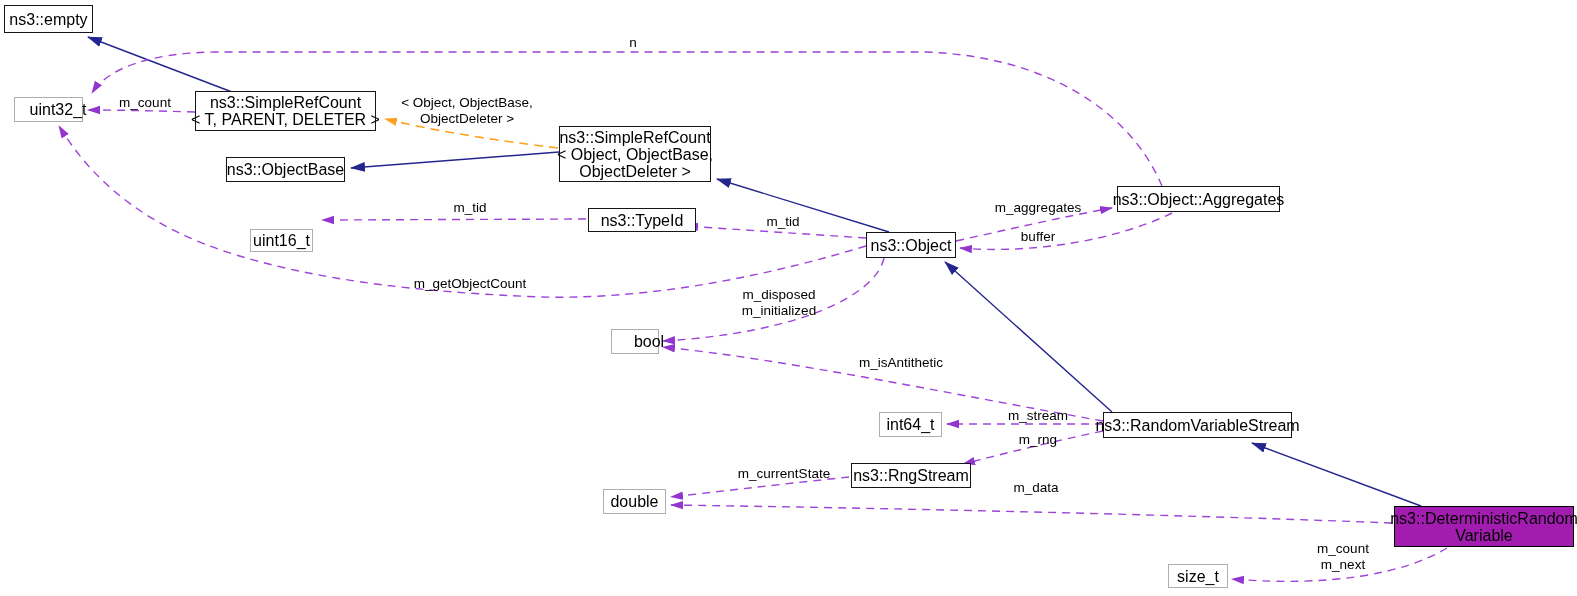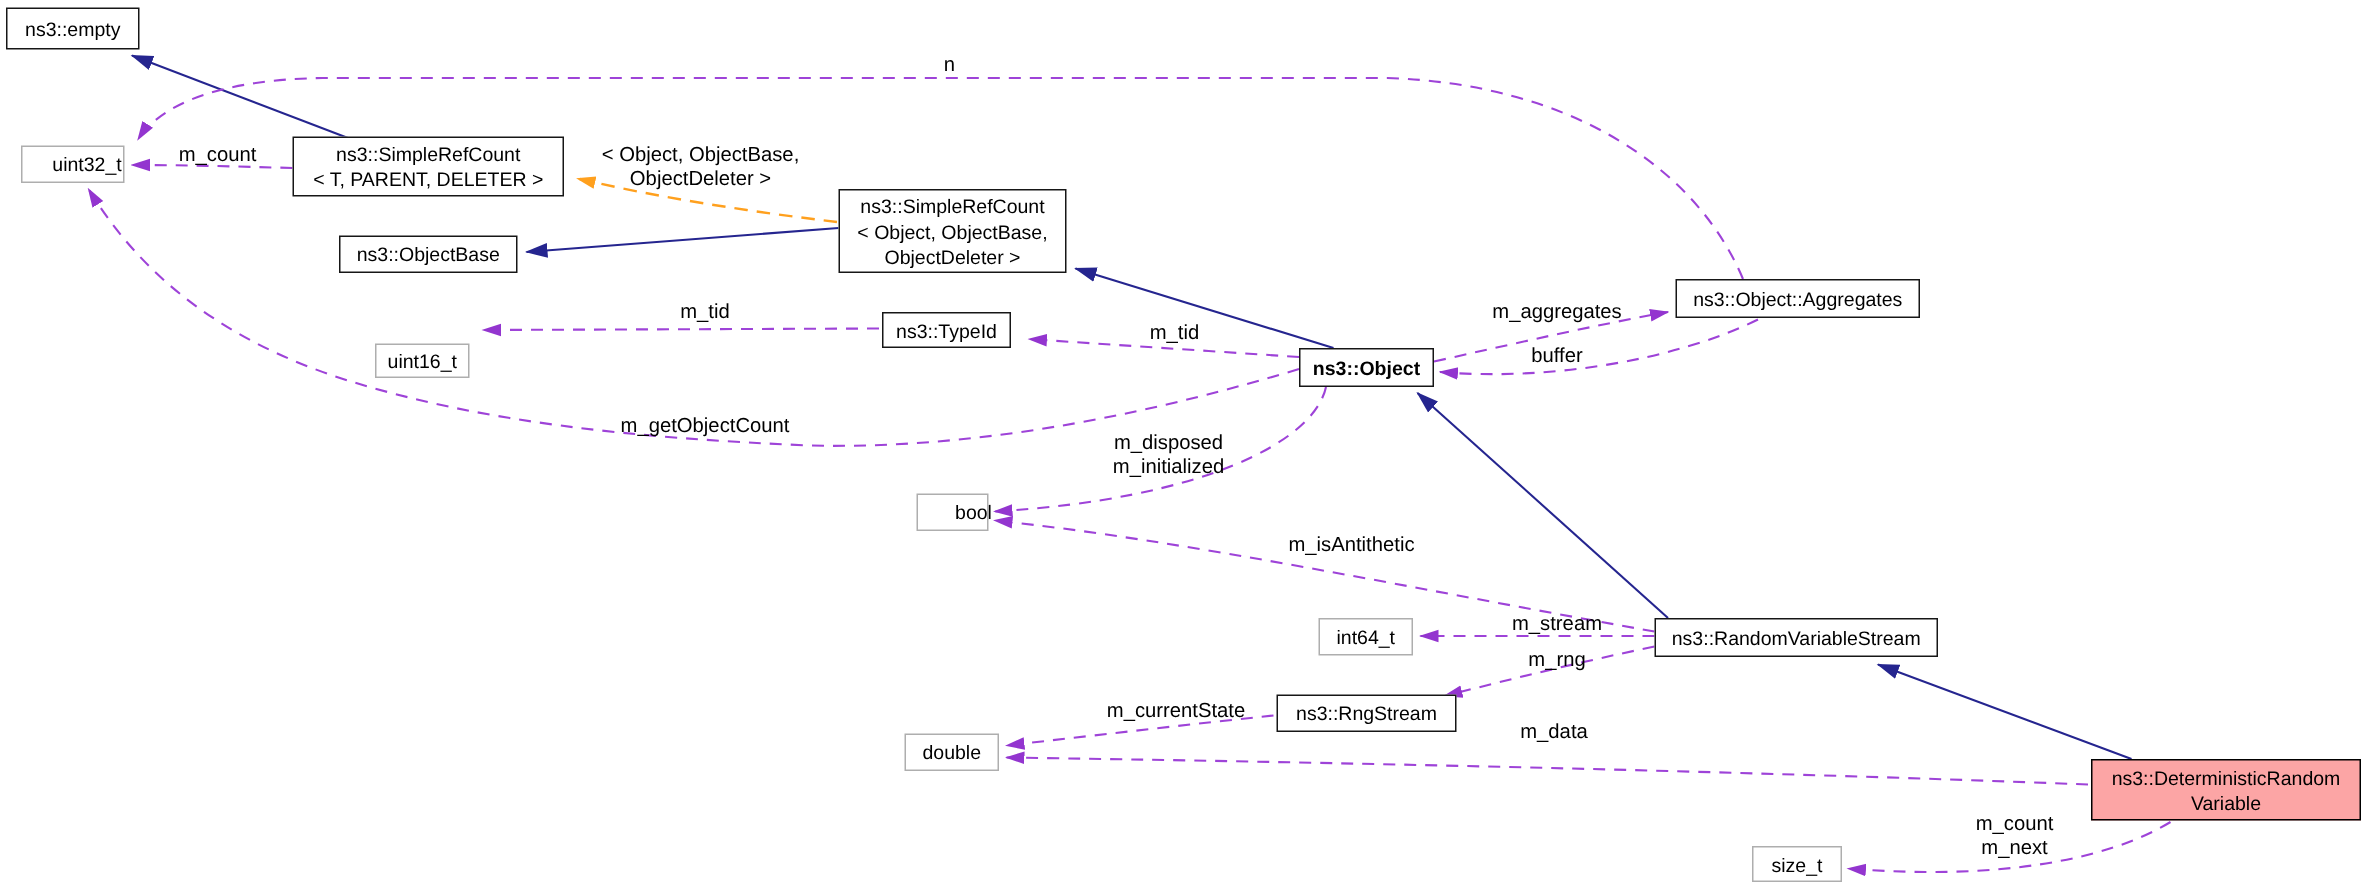--- a/index.html
+++ b/index.html
@@ -4,25 +4,25 @@
 <style>
   html,body{margin:0;padding:0;background:#ffffff;}
   #canvas{
     position:relative;width:1577px;height:596px;background:#ffffff;overflow:hidden;
     font-family:"Liberation Sans", sans-serif;color:#000;
   }
   #edges{position:absolute;left:0;top:0;width:1577px;height:596px;}
   .node{
     position:absolute;background:#fff;border:1.5px solid #161616;
     display:flex;flex-direction:column;align-items:center;justify-content:center;
-    text-align:center;font-size:13px;line-height:17px;white-space:nowrap;
+    text-align:center;font-size:16px;line-height:17px;white-space:nowrap;
     box-sizing:border-box;z-index:2;
   }
   .primitive{border:1.2px solid #aeaeae;}
-  .highlight{background:#fca5a5;border:1.6px solid #000;}
+  .highlight{background:#a21caf;border:1.6px solid #000;}
   .elabel{
     position:absolute;font-size:13.5px;line-height:15.5px;text-align:center;
     transform:translateX(-50%);white-space:nowrap;z-index:3;
   }
   .e-inh{stroke:#25258f;stroke-width:1.4;fill:none;}
   .e-use{stroke:#9e43d8;stroke-width:1.4;fill:none;stroke-dasharray:8,6;}
   .e-tmpl{stroke:#ffa01e;stroke-width:1.6;fill:none;stroke-dasharray:9,6;}
 </style>
 </head>
 <body>
@@ -72,22 +72,22 @@
     <span>ns3::SimpleRefCount</span>
     <span>&lt; T, PARENT, DELETER &gt;</span>
   </div>
   <div class="node" style="left:226px;top:157px;width:119px;height:25px;">ns3::ObjectBase</div>
   <div class="node" style="left:559px;top:126px;width:152px;height:56px;">
     <span>ns3::SimpleRefCount</span>
     <span>&lt; Object, ObjectBase,</span>
     <span>ObjectDeleter &gt;</span>
   </div>
   <div class="node primitive" style="left:250px;top:207px;width:63px;height:23px;margin-top:22px;">uint16_t</div>
-  <div class="node" style="left:588px;top:208px;width:86px;height:24px;">ns3::TypeId</div>
-  <div class="node" style="left:866px;top:232px;width:90px;height:26px;font-weight:bold;">ns3::Object</div>
+  <div class="node" style="left:588px;top:208px;width:108px;height:24px;">ns3::TypeId</div>
+  <div class="node" style="left:866px;top:232px;width:90px;height:26px;">ns3::Object</div>
   <div class="node" style="left:1117px;top:186px;width:163px;height:26px;">ns3::Object::Aggregates</div>
   <div class="node primitive" style="left:611px;top:329px;width:48px;height:25px;padding-left:28px;">bool</div>
   <div class="node primitive" style="left:879px;top:412px;width:63px;height:25px;">int64_t</div>
   <div class="node" style="left:1103px;top:412px;width:189px;height:26px;">ns3::RandomVariableStream</div>
   <div class="node" style="left:851px;top:463px;width:120px;height:25px;">ns3::RngStream</div>
   <div class="node primitive" style="left:603px;top:489px;width:63px;height:25px;">double</div>
   <div class="node highlight" style="left:1394px;top:506px;width:180px;height:41px;">
     <span>ns3::DeterministicRandom</span>
     <span>Variable</span>
   </div>

